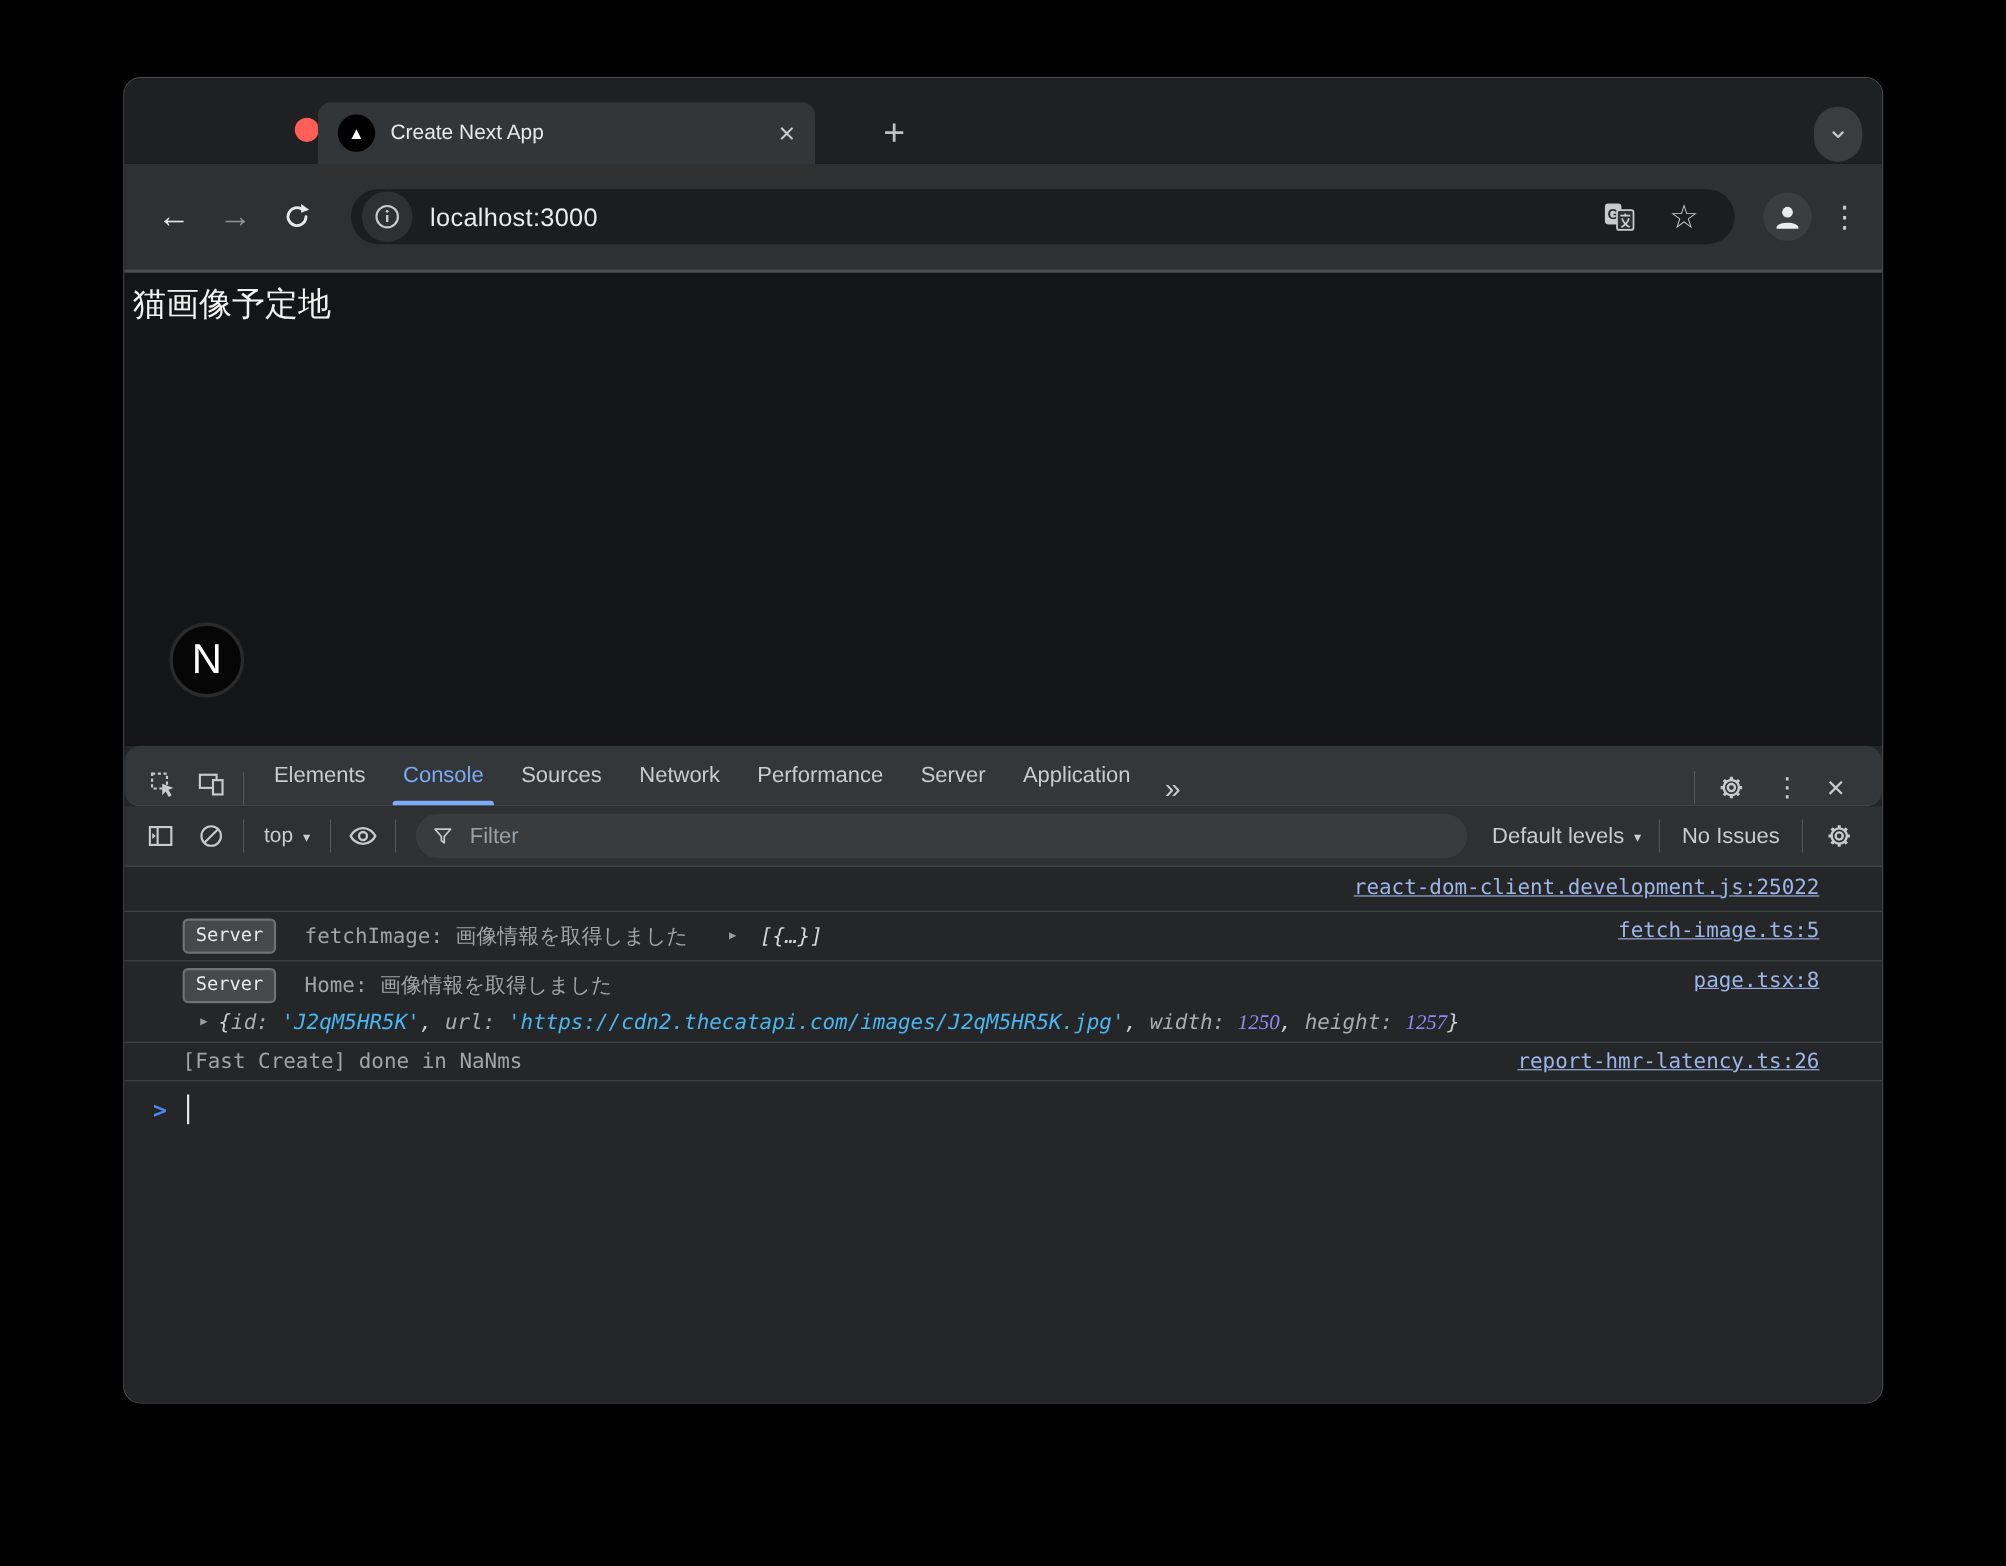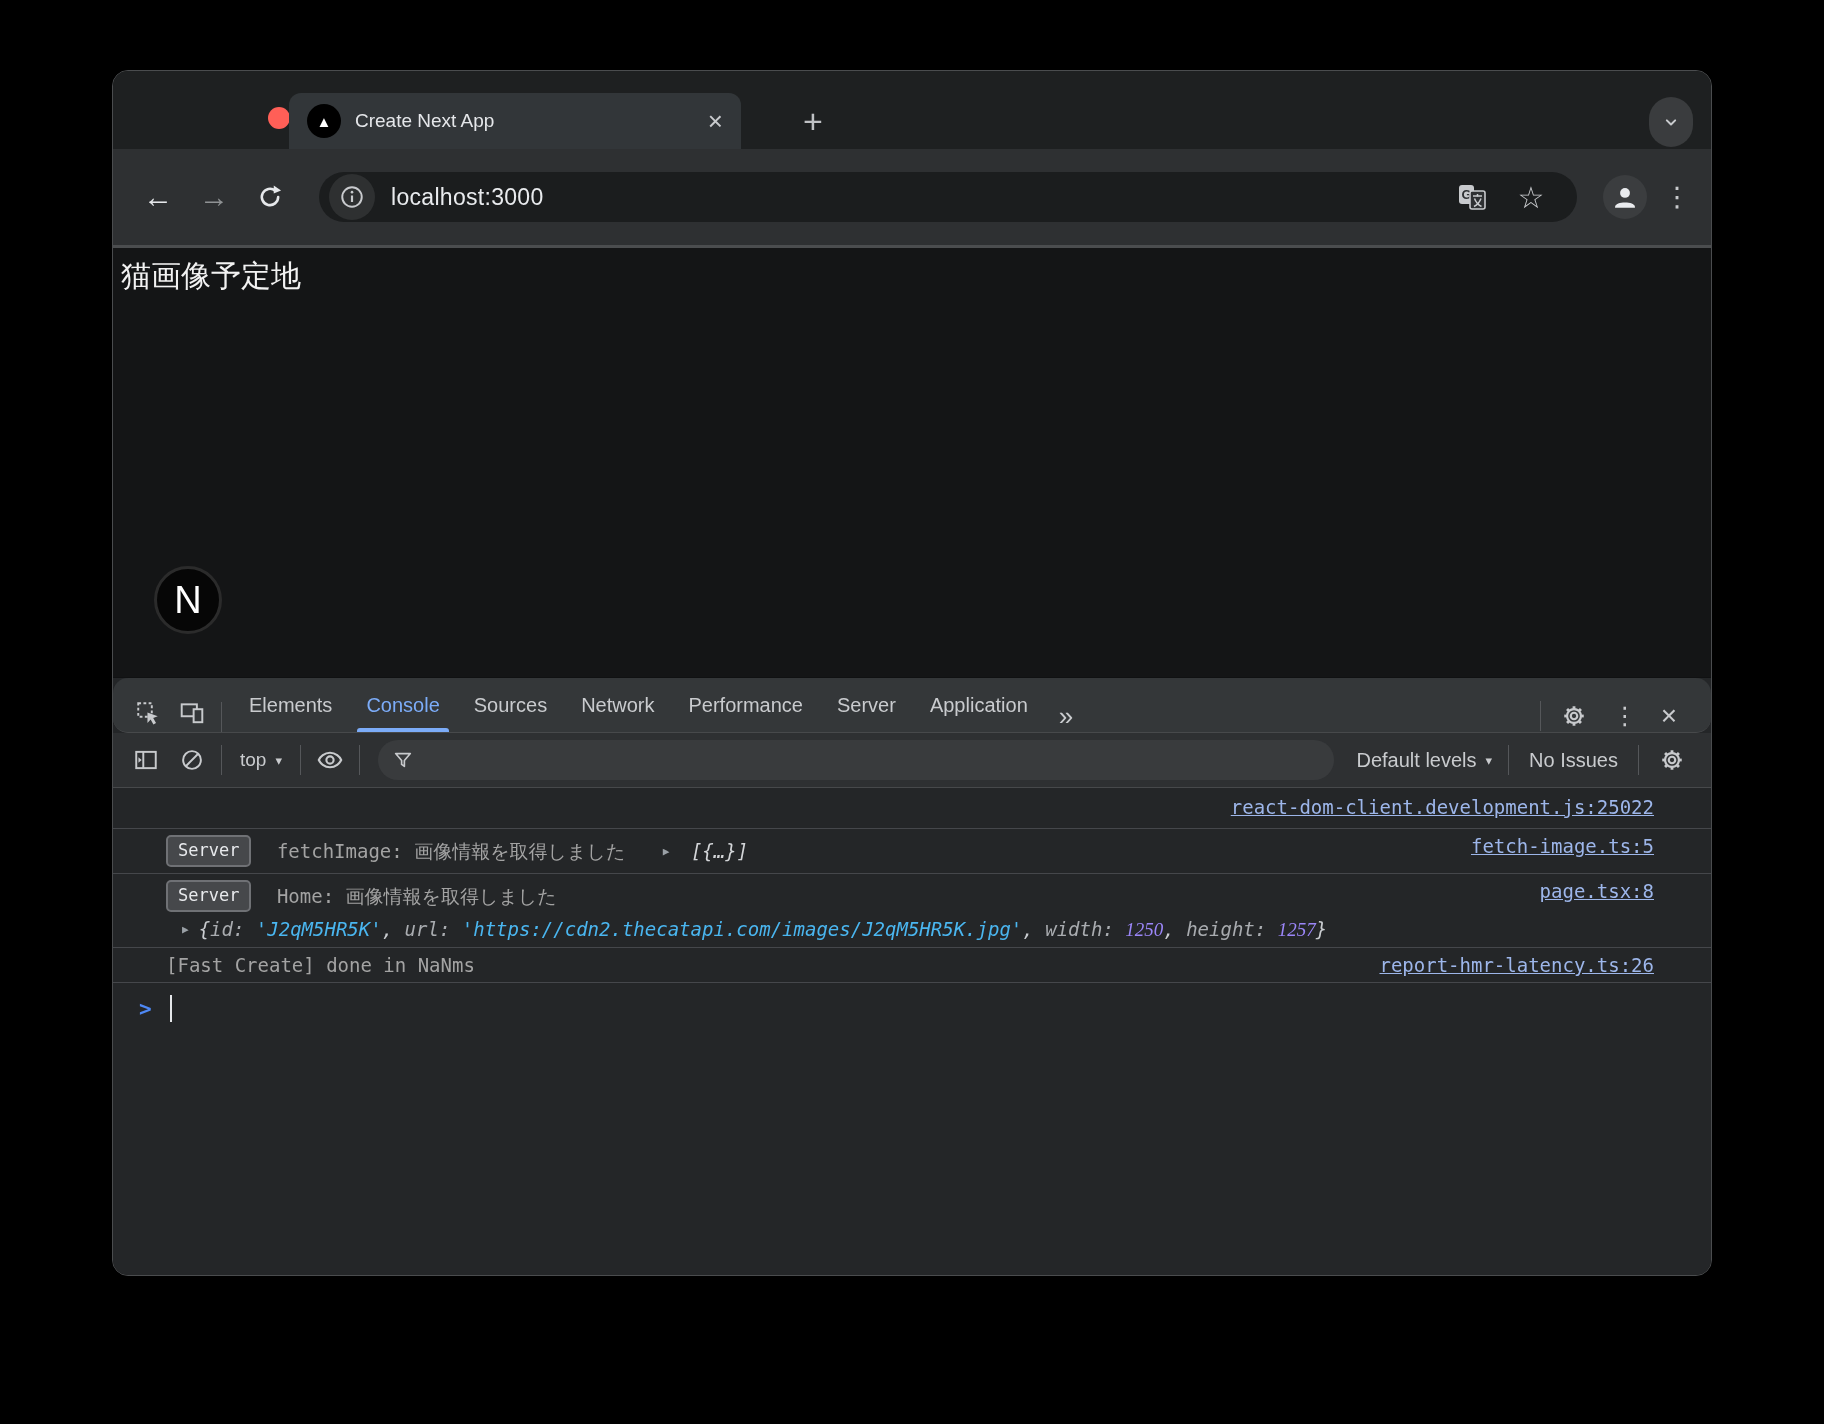--- a/index.html
+++ b/index.html
@@ -228,20 +228,21 @@
         <svg width="28" height="28" viewBox="0 0 24 24">
           <path d="M12 5.8 C7.2 5.8 3.6 9.3 2.4 12 C3.6 14.7 7.2 18.2 12 18.2 C16.8 18.2 20.4 14.7 21.6 12 C20.4 9.3 16.8 5.8 12 5.8 Z" fill="none" stroke="#c8cacd" stroke-width="1.8"></path>
           <circle cx="12" cy="12" r="3.1" fill="none" stroke="#c8cacd" stroke-width="1.8"></circle>
         </svg>
       </div>
       <div class="vdiv"></div>
       <div class="filterpill">
         <svg width="22" height="22" viewBox="0 0 24 24">
           <path d="M4 5 h16 l-6.5 7.5 v6.5 l-3 -2.2 v-4.3 z" fill="none" stroke="#c8cacd" stroke-width="1.8" stroke-linejoin="round"></path>
         </svg>
+        <input type="text" placeholder="Filter" style="">
       </div>
       <div class="lvl">
         <span>Default levels</span>
         <span class="caret">▾</span>
       </div>
       <div class="vdiv"></div>
       <div class="noissues">No Issues</div>
       <div class="vdiv"></div>
       <div class="dt-gear" style="margin-right:16px;">
         <svg width="26" height="26" viewBox="0 0 24 24">

